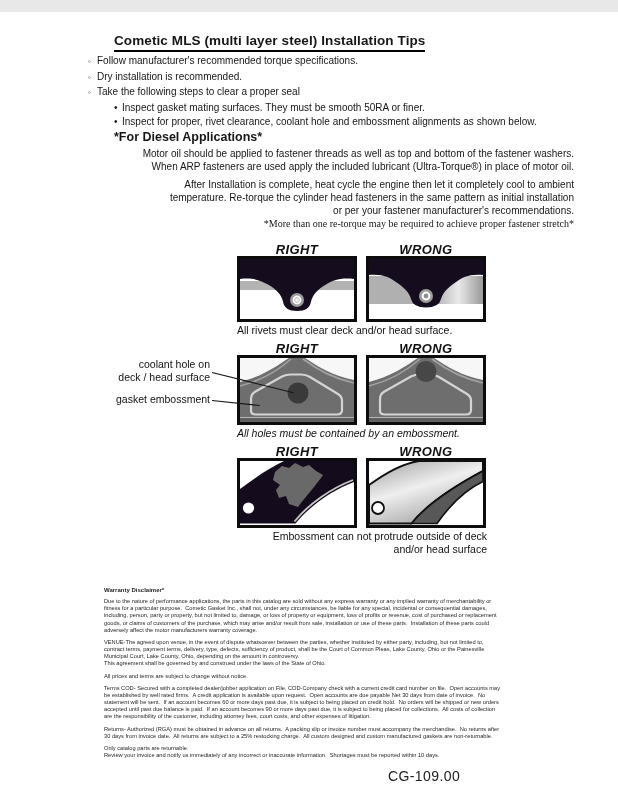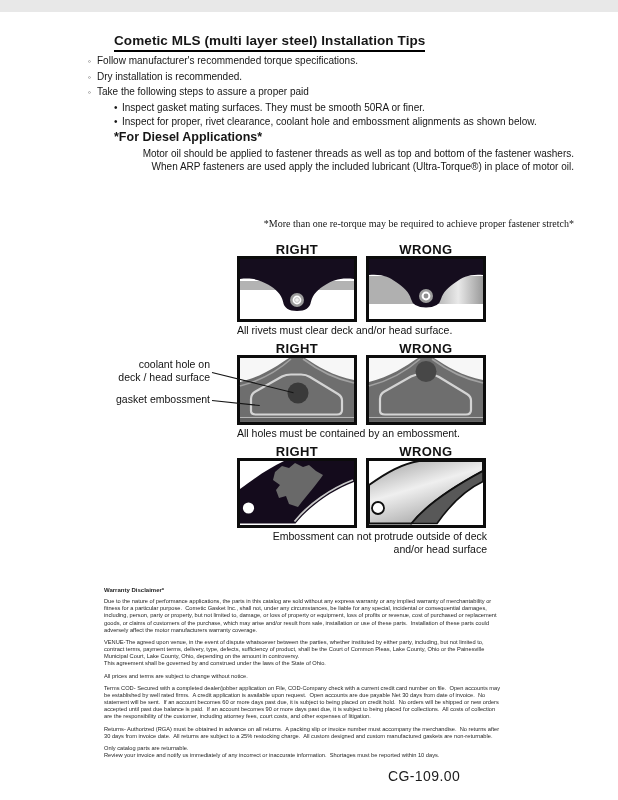--- a/index.html
+++ b/index.html
@@ -16,21 +16,21 @@
   .bullets{left:88px;top:42px;font-size:10px;line-height:14.5px;width:470px;}
   .b-row{display:flex;align-items:baseline;}
   .b-glyph{width:9px;font-size:8px;flex:0 0 9px;}
   .sb-row{display:flex;align-items:baseline;margin-left:26px;}
   .sb-glyph{width:8px;font-size:10px;flex:0 0 8px;}
   .diesel-h{left:114px;top:118px;font-size:12.5px;font-weight:bold;}
   .body-p{left:114px;font-size:10px;line-height:12.8px;white-space:pre-line;width:460px;text-align:right;}
   .p1{top:136px;}
   .p2{top:167px;}
   .note{top:206px;font-family:Liberation Serif, serif;}
-  .rw-label{width:120px;text-align:center;font-size:13px;font-weight:600;letter-spacing:.4px;color:#111;}
+  .rw-label{width:120px;text-align:center;font-size:13px;font-weight:600;letter-spacing:.4px;color:#111;font-style:italic;}
   .cap{font-size:10.5px;color:#111;white-space:pre-line;line-height:12.5px;text-align:right;}
   .ann{font-size:10.5px;line-height:12.5px;text-align:right;white-space:pre-line;color:#111;}
   .leader{height:0;border-top:1.2px solid #151515;transform-origin:left center;}
   .legal{left:104px;top:575px;width:430px;font-size:5.7px;line-height:7.15px;color:#262626;}
   .legal .lh{font-weight:bold;font-size:6px;margin-bottom:4px;}
   .legal p{margin:0 0 5px 0;white-space:pre;}
   .page-code{left:388px;top:756px;font-size:14px;letter-spacing:.4px;color:#1c1c1c;}
   svg{display:block;}
 </style>
 </head>
@@ -44,35 +44,38 @@
     <div class="b-row">
       <span class="b-glyph">◦</span>
       <span>Follow manufacturer's recommended torque specifications.</span>
     </div>
     <div class="b-row">
       <span class="b-glyph">◦</span>
       <span>Dry installation is recommended.</span>
     </div>
     <div class="b-row">
       <span class="b-glyph">◦</span>
-      <span>Take the following steps to assure a proper paid</span>
+      <span>Take the following steps to clear a proper seal</span>
     </div>
     <div class="sb-row">
       <span class="sb-glyph">•</span>
       <span>Inspect gasket mating surfaces.  They must be smooth 50RA or finer.</span>
     </div>
     <div class="sb-row">
       <span class="sb-glyph">•</span>
       <span>Inspect for proper, rivet clearance, coolant hole and embossment alignments as shown below.</span>
     </div>
   </div>
 
   <div class="abs diesel-h">*For Diesel Applications*</div>
   <div class="abs body-p p1">Motor oil should be applied to fastener threads as well as top and bottom of the fastener washers.
 When ARP fasteners are used apply the included lubricant (Ultra-Torque®) in place of motor oil.</div>
+  <div class="abs body-p p2">After Installation is complete, heat cycle the engine then let it completely cool to ambient
+temperature. Re-torque the cylinder head fasteners in the same pattern as initial installation
+or per your fastener manufacturer's recommendations.</div>
   <div class="abs body-p note">*More than one re-torque may be required to achieve proper fastener stretch*</div>
 
   <div class="abs rw-label" style="left:237px;top:230px;">RIGHT</div>
   <div class="abs rw-label" style="left:366px;top:230px;">WRONG</div>
 
   <svg class="abs" style="left:237px;top:244px;" width="120" height="66" viewBox="0 0 120 66">
     <rect x="1.5" y="1.5" width="117" height="63" fill="#ffffff" stroke="#0c0c0c" stroke-width="3"></rect>
     <rect x="3" y="25" width="114" height="9" fill="#b3b3b3"></rect>
     <rect x="3" y="34" width="114" height="29" fill="#ffffff"></rect>
     <path d="M3,3 H117 V23 C103,21.5 96,24.5 89,28.5 C81,33 76,38 74,45.5 Q72.5,55 60,55 Q47.5,55 46,45.5 C44,38 39,33 31,28.5 C24,24.5 17,21.5 3,23 Z" fill="#150d1e"></path>
@@ -128,21 +131,21 @@
     <path d="M66,4 C78,13 94,23 117,28" stroke="#a2a2a2" stroke-width="1.6" fill="none"></path>
     <path d="M14,56 L14,44 Q14,39 18.5,36.5 L45,21.5 Q49,19.5 54,19.5 L64,19.5 Q69,19.5 73,22 L101,39 Q105,41.5 105,45.5 L105,55 Q105,59.5 100,59.5 L19,59.5 Q14,59.5 14,56 Z" stroke="#d4d4d4" stroke-width="2.2" fill="none"></path>
     <rect x="3" y="62.5" width="114" height="4" fill="#5f5f5f"></rect>
     <line x1="3" y1="62.5" x2="117" y2="62.5" stroke="#b5b5b5" stroke-width="1"></line>
     <circle cx="60" cy="16.5" r="10.5" fill="#474747"></circle>
   </svg>
 
   <div class="abs leader" style="left:212px;top:360px;width:84px;transform:rotate(13.9deg);"></div>
   <div class="abs leader" style="left:212px;top:388px;width:48px;transform:rotate(6deg);"></div>
 
-  <div class="abs cap" style="left:237px;top:415px;">All holes must be contained by an embossment.</div>
+  <div class="abs cap" style="left:237px;top:415px;font-style:italic;">All holes must be contained by an embossment.</div>
 
   <div class="abs rw-label" style="left:237px;top:432px;">RIGHT</div>
   <div class="abs rw-label" style="left:366px;top:432px;">WRONG</div>
 
   <svg class="abs" style="left:237px;top:446px;" width="120" height="70" viewBox="0 0 120 70">
     <rect x="1.5" y="1.5" width="117" height="67" fill="#ffffff" stroke="#0c0c0c" stroke-width="3"></rect>
     <path d="M3,31 C20,18.5 33,9.5 47,3 L117,3 L117,24 C95,32.5 73,47.5 58.5,65.5 L3,65.5 Z" fill="#140b1c"></path>
     <path d="M116,22 C94,30.5 72,45.5 57.5,63.5" stroke="#c9c9c9" stroke-width="1.8" fill="none"></path>
     <path d="M38,14 L45,8 L52,10 L58,5 L66,9 L72,7 L79,13 L86,17 C80,26 70,37 61,49 L52,46 L49,38 L42,40 L39,32 L43,27 L36,22 Z" fill="#696969"></path>
     <circle cx="11.5" cy="50" r="5.6" fill="#ffffff"></circle>

